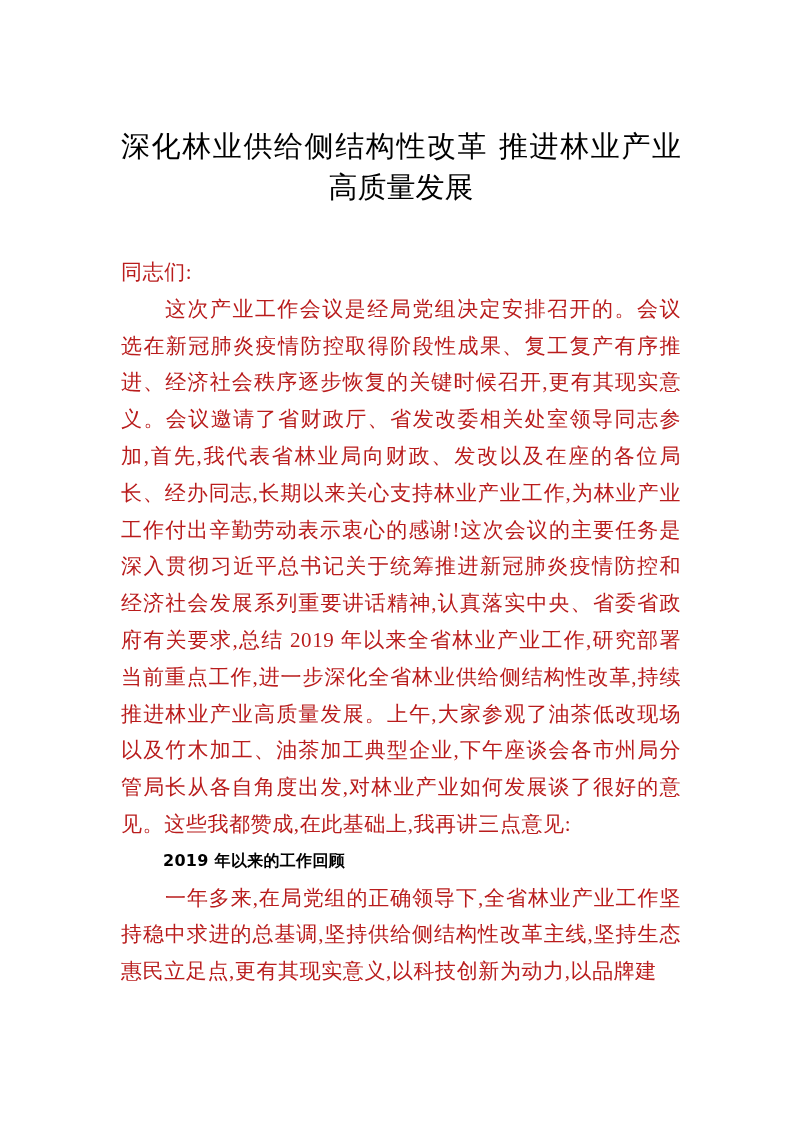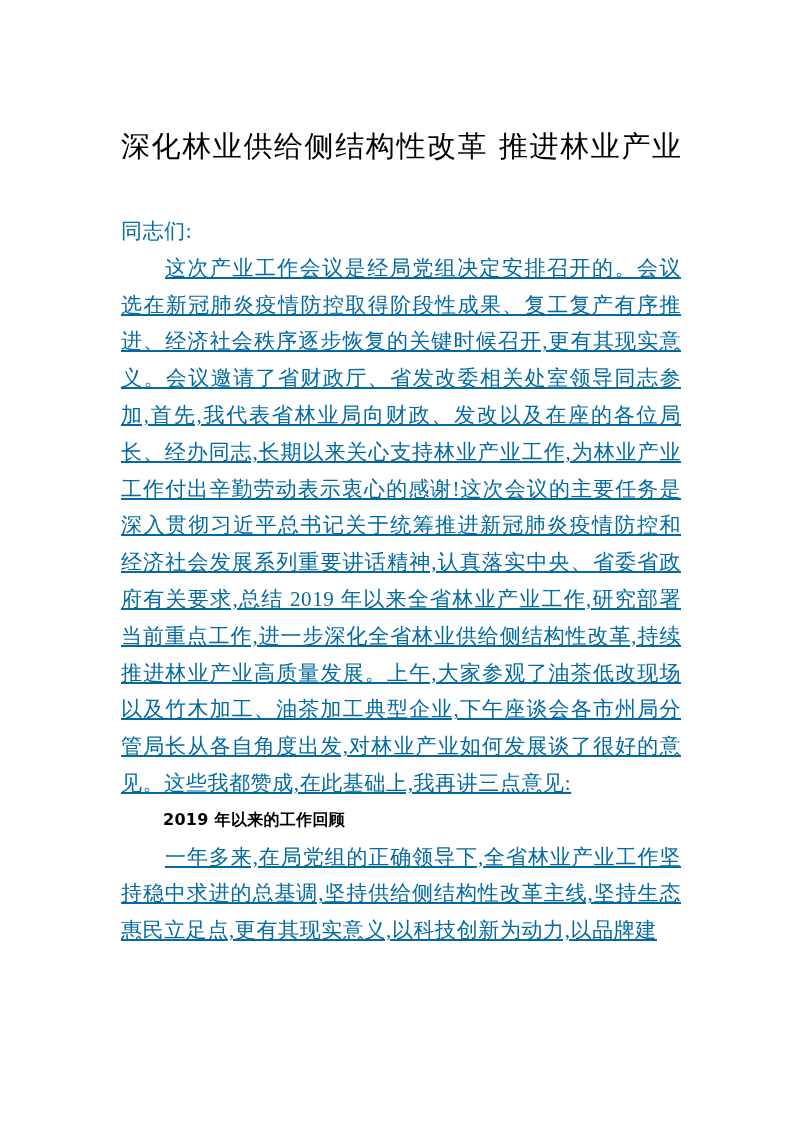--- a/index.html
+++ b/index.html
@@ -47,38 +47,37 @@
     text-align: justify;
     text-align-last: justify;
     white-space: nowrap;
   }
 
   
   .body-text {
     font-family: "Liberation Serif", "DejaVu Serif", serif;
     font-size: 21px;
     line-height: 36.8px;
-    color: #0369a1;
+    color: #b91c1c;
     text-align: justify;
     text-justify: inter-character;
     letter-spacing: 0.6px;
     margin: 0;
     font-weight: 400;
   }
   .salutation {
     margin-top: 46px;
   }
   .para {
     margin-top: 0;
     text-indent: 44px;
   }
   .para-justify {
     text-align: justify;
     text-align-last: left;
-    text-decoration: underline;
   }
 
   
   .section-heading {
     font-family: "DejaVu Sans", "Liberation Sans", sans-serif;
     font-weight: bold;
     font-size: 16px;
     line-height: 36.8px;
     color: #000000;
     margin: 0;
@@ -87,20 +86,21 @@
   }
 </style>
 </head>
 <body>
 
 <div class="page">
   <div class="content">
 
     <h1 class="doc-title">
       <span class="t-line t-line-1">深化林业供给侧结构性改革 推进林业产业</span>
+      <span class="t-line t-line-2">高质量发展</span>
     </h1>
 
     <p class="body-text salutation">同志们:</p>
 
     <p class="body-text para para-justify">这次产业工作会议是经局党组决定安排召开的。会议选在新冠肺炎疫情防控取得阶段性成果、复工复产有序推进、经济社会秩序逐步恢复的关键时候召开,更有其现实意义。会议邀请了省财政厅、省发改委相关处室领导同志参加,首先,我代表省林业局向财政、发改以及在座的各位局长、经办同志,长期以来关心支持林业产业工作,为林业产业工作付出辛勤劳动表示衷心的感谢!这次会议的主要任务是深入贯彻习近平总书记关于统筹推进新冠肺炎疫情防控和经济社会发展系列重要讲话精神,认真落实中央、省委省政府有关要求,总结 2019 年以来全省林业产业工作,研究部署当前重点工作,进一步深化全省林业供给侧结构性改革,持续推进林业产业高质量发展。上午,大家参观了油茶低改现场以及竹木加工、油茶加工典型企业,下午座谈会各市州局分管局长从各自角度出发,对林业产业如何发展谈了很好的意见。这些我都赞成,在此基础上,我再讲三点意见:</p>
 
     <p class="section-heading">2019 年以来的工作回顾</p>
 
     <p class="body-text para para-justify">一年多来,在局党组的正确领导下,全省林业产业工作坚持稳中求进的总基调,坚持供给侧结构性改革主线,坚持生态惠民立足点,更有其现实意义,以科技创新为动力,以品牌建</p>
 

